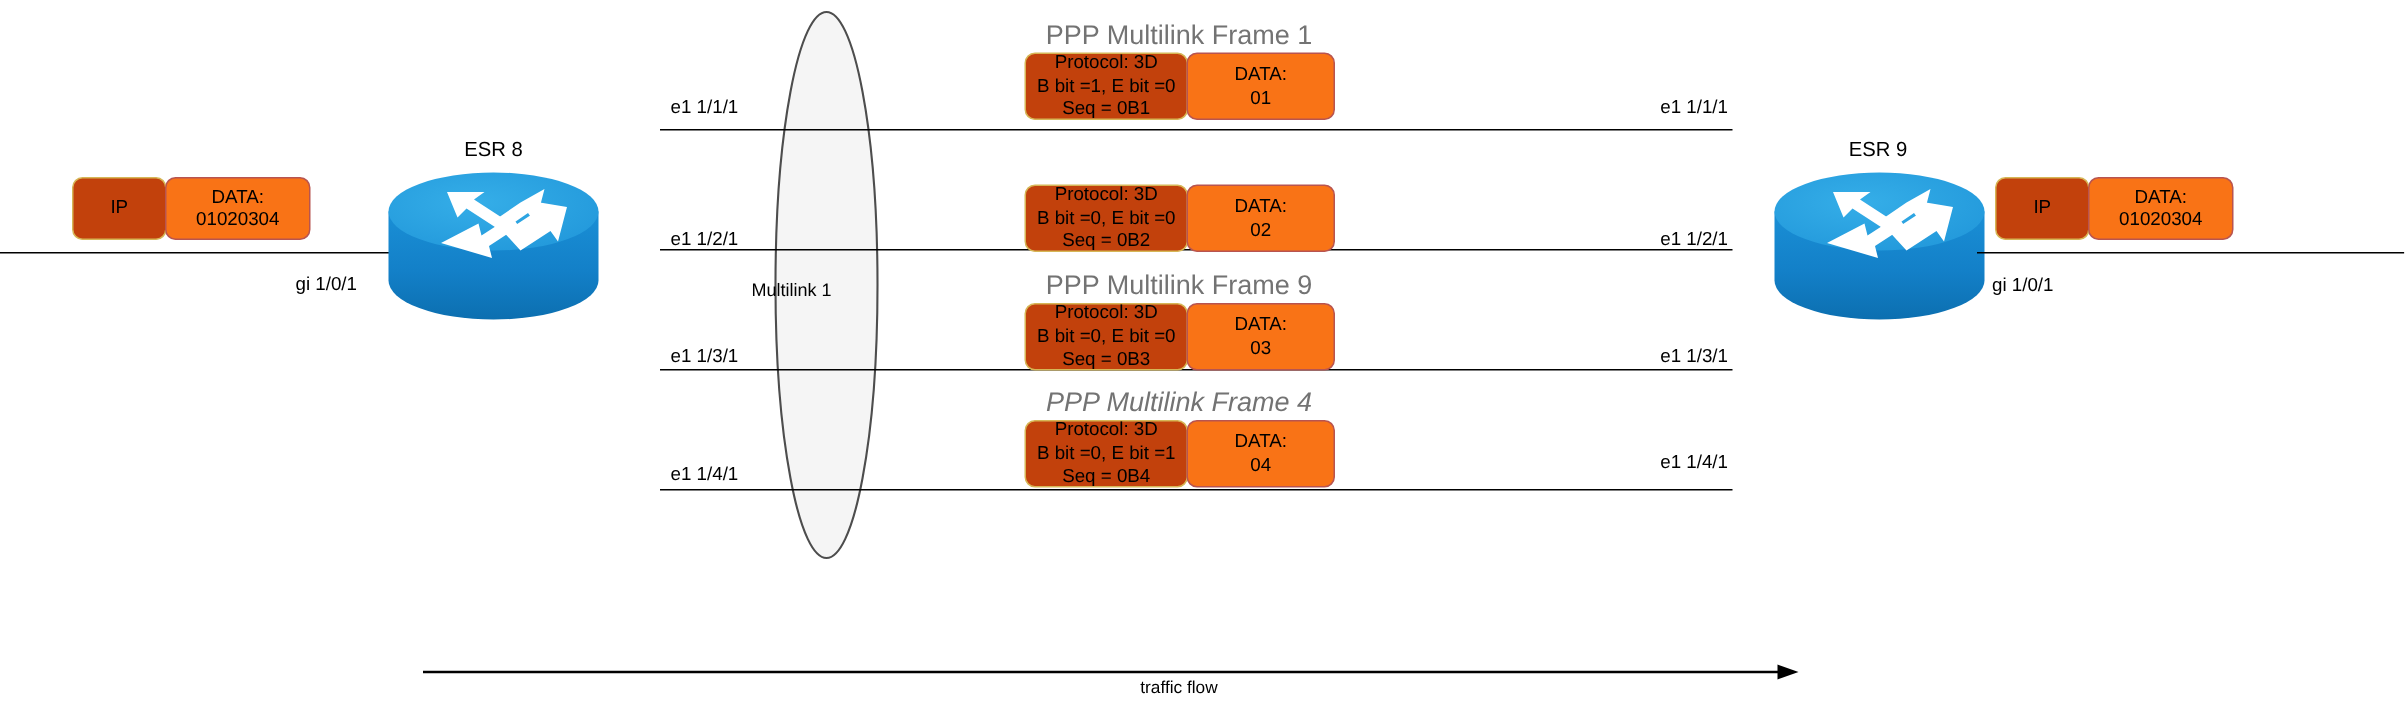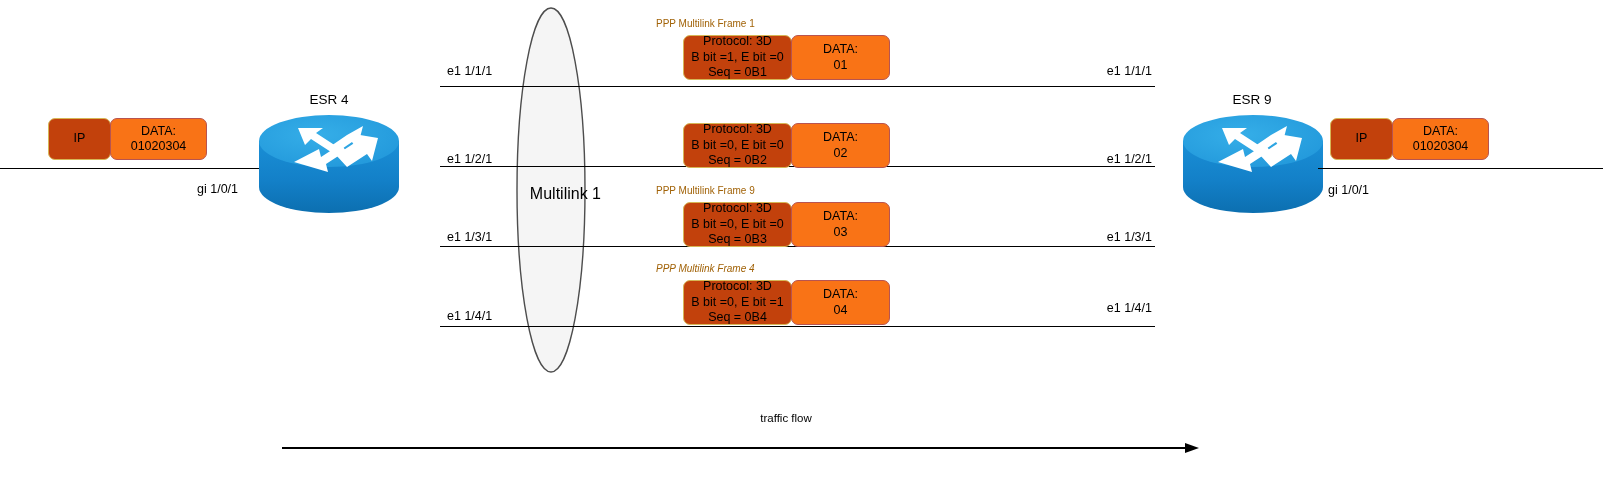--- a/index.html
+++ b/index.html
@@ -41,32 +41,32 @@
   .router-name {
     position: absolute;
     font-size: 13.5px;
     line-height: 16px;
     text-align: center;
     white-space: nowrap;
     color: #000000;
   }
   .frame-title {
     position: absolute;
-    font-size: 10px;
+    font-size: 18px;
+    line-height: 15px;
+    text-align: center;
+    width: 260px;
+    color: #737373;
+    white-space: nowrap;
+  }
+  .multilink-lbl {
+    position: absolute;
+    font-size: 12px;
     line-height: 15px;
     text-align: left;
-    width: 260px;
-    color: #a16207;
-    white-space: nowrap;
-  }
-  .multilink-lbl {
-    position: absolute;
-    font-size: 16px;
-    line-height: 15px;
-    text-align: right;
     color: #000000;
     white-space: nowrap;
   }
   .flow-lbl {
     position: absolute;
     font-size: 11.5px;
     line-height: 14px;
     text-align: center;
     color: #000000;
     white-space: nowrap;
@@ -122,21 +122,21 @@
 
   <div class="hline" style="left:0px; top:168px; width:275px;"></div>
 
   <div class="pbox pbox-yellow" style="left:48px; top:118px; width:63px; height:42px;">IP</div>
 
   <div class="pbox pbox-pink" style="left:110px; top:118px; width:97px; height:42px;">DATA:
 01020304</div>
 
   <div class="lbl" style="left:197px; top:182px;">gi 1/0/1</div>
 
-  <div class="router-name" style="left:262px; top:92px; width:134px;">ESR 4</div>
+  <div class="router-name" style="left:262px; top:92px; width:134px;">ESR 8</div>
 
   <div class="router" style="left:258px; top:108px;">
     <svg width="142" height="112" viewBox="0 0 142 112" xmlns="http://www.w3.org/2000/svg">
       <defs>
         <linearGradient id="rbody1" x1="0" y1="0" x2="0" y2="1">
           <stop offset="0%" stop-color="#1A8FD6"></stop>
           <stop offset="55%" stop-color="#1380C8"></stop>
           <stop offset="100%" stop-color="#0C6FB0"></stop>
         </linearGradient>
         <radialGradient id="rtop1" cx="0.42" cy="0.38" r="0.75">
@@ -257,21 +257,21 @@
 
   <div class="hline" style="left:1318px; top:168px; width:285px;"></div>
 
   <div class="pbox pbox-yellow" style="left:1330px; top:118px; width:63px; height:42px;">IP</div>
 
   <div class="pbox pbox-pink" style="left:1392px; top:118px; width:97px; height:42px;">DATA:
 01020304</div>
 
   <div class="lbl" style="left:1328px; top:183px;">gi 1/0/1</div>
 
-  <div class="flow-lbl" style="left:686px; top:411px; width:200px;">traffic flow</div>
+  <div class="flow-lbl" style="left:686px; top:452px; width:200px;">traffic flow</div>
 
   <div class="flow-arrow" style="left:282px; top:440px;">
     <svg width="918" height="16" viewBox="0 0 918 16" xmlns="http://www.w3.org/2000/svg">
       <line x1="0" y1="8" x2="905" y2="8" stroke="#000000" stroke-width="1.8"></line>
       <path d="M903,3 L917,8 L903,13 Z" fill="#000000"></path>
     </svg>
   </div>
 
 </div>
 

